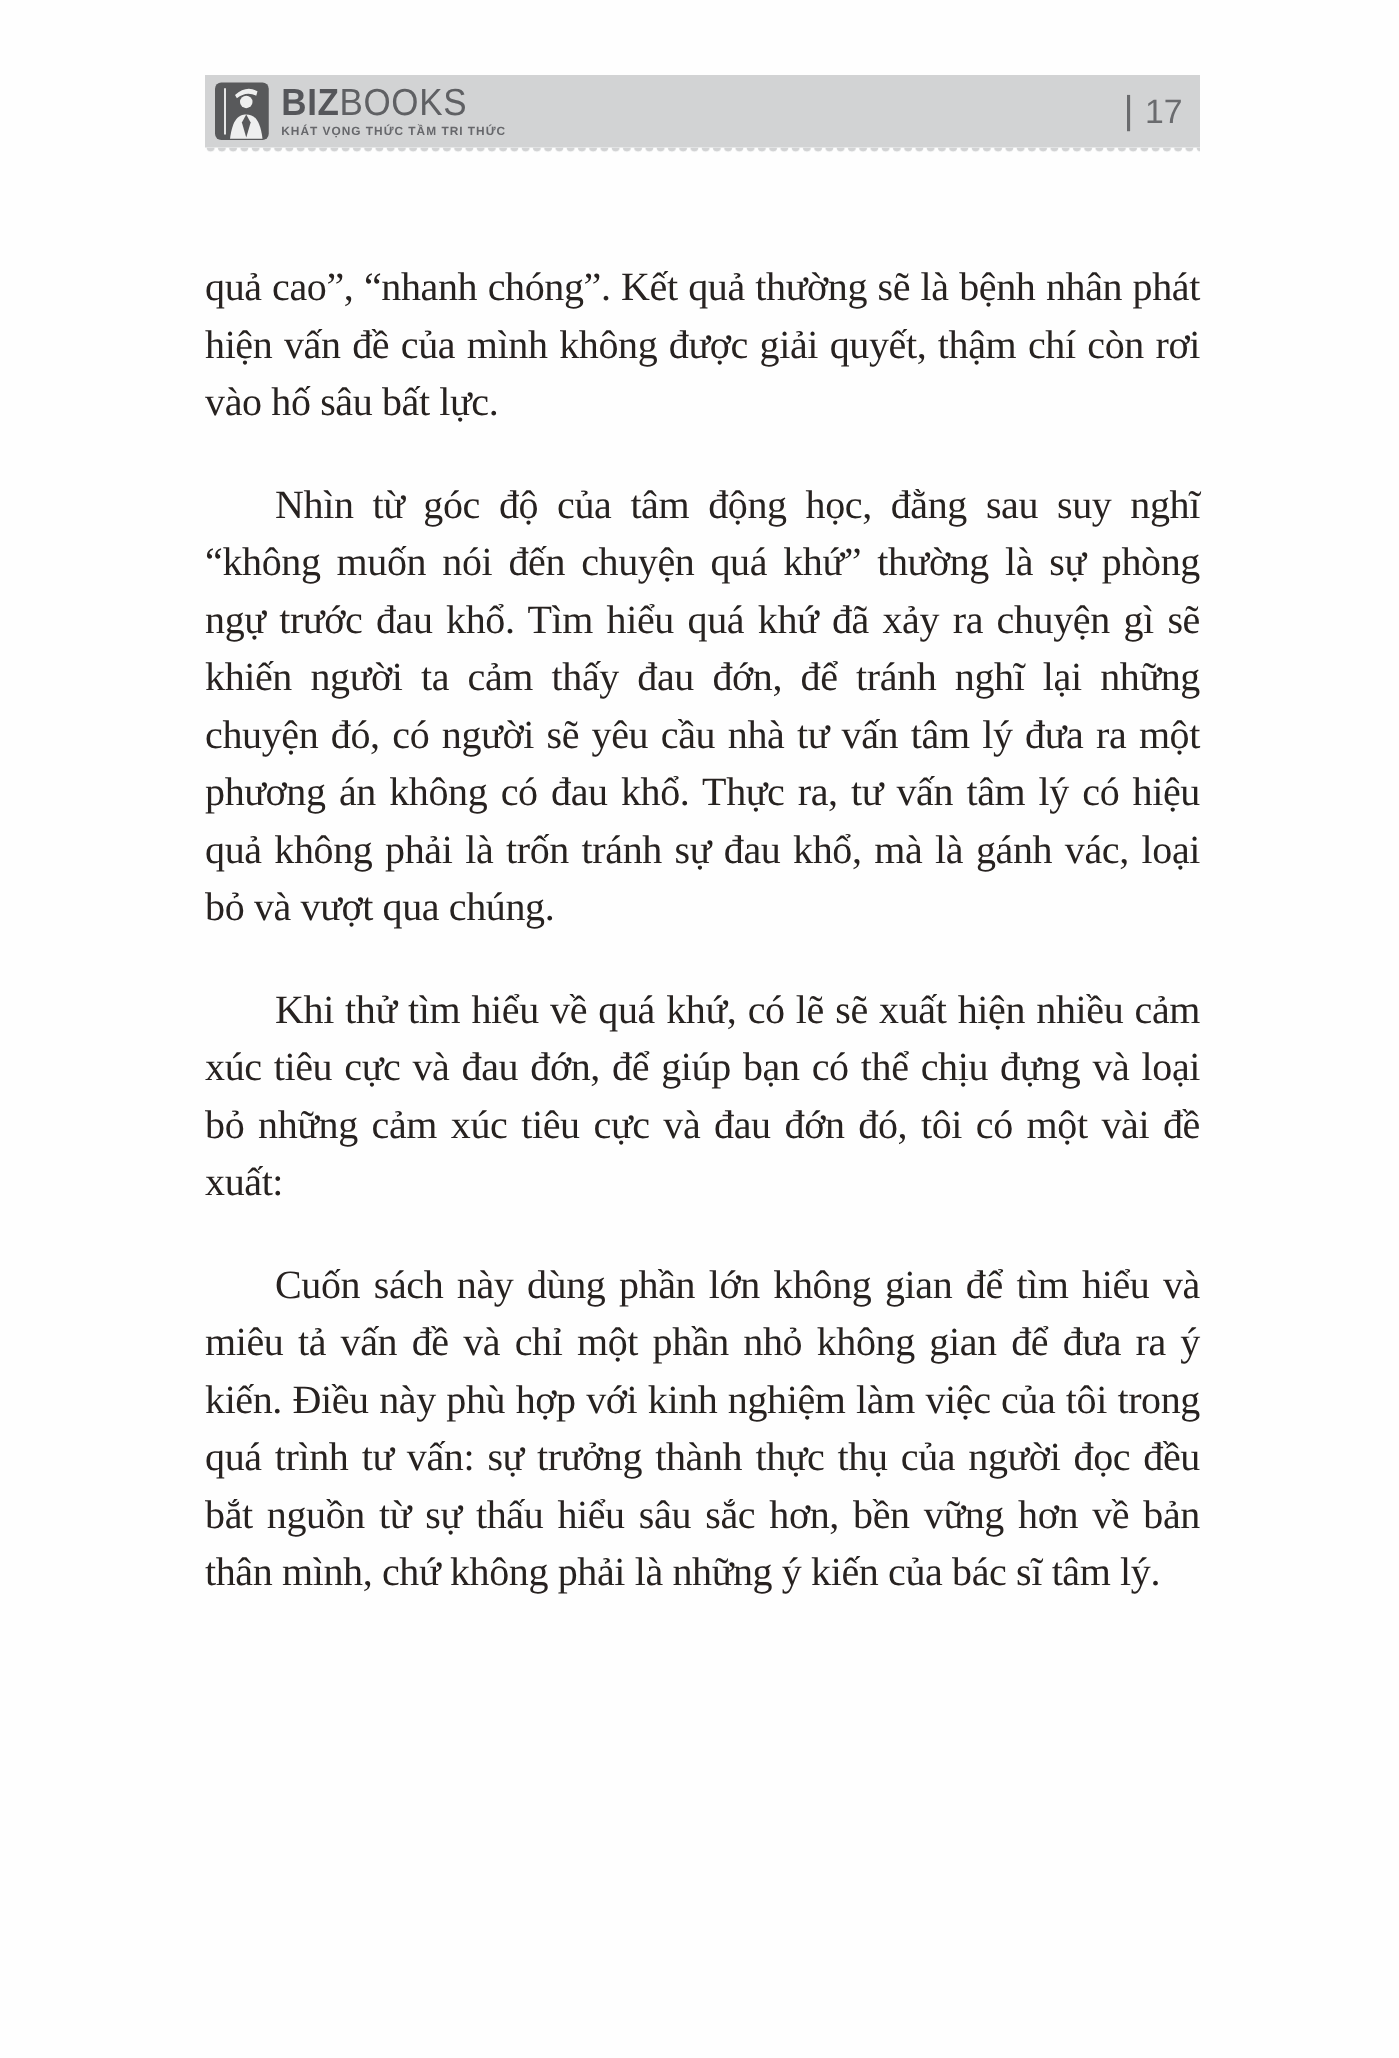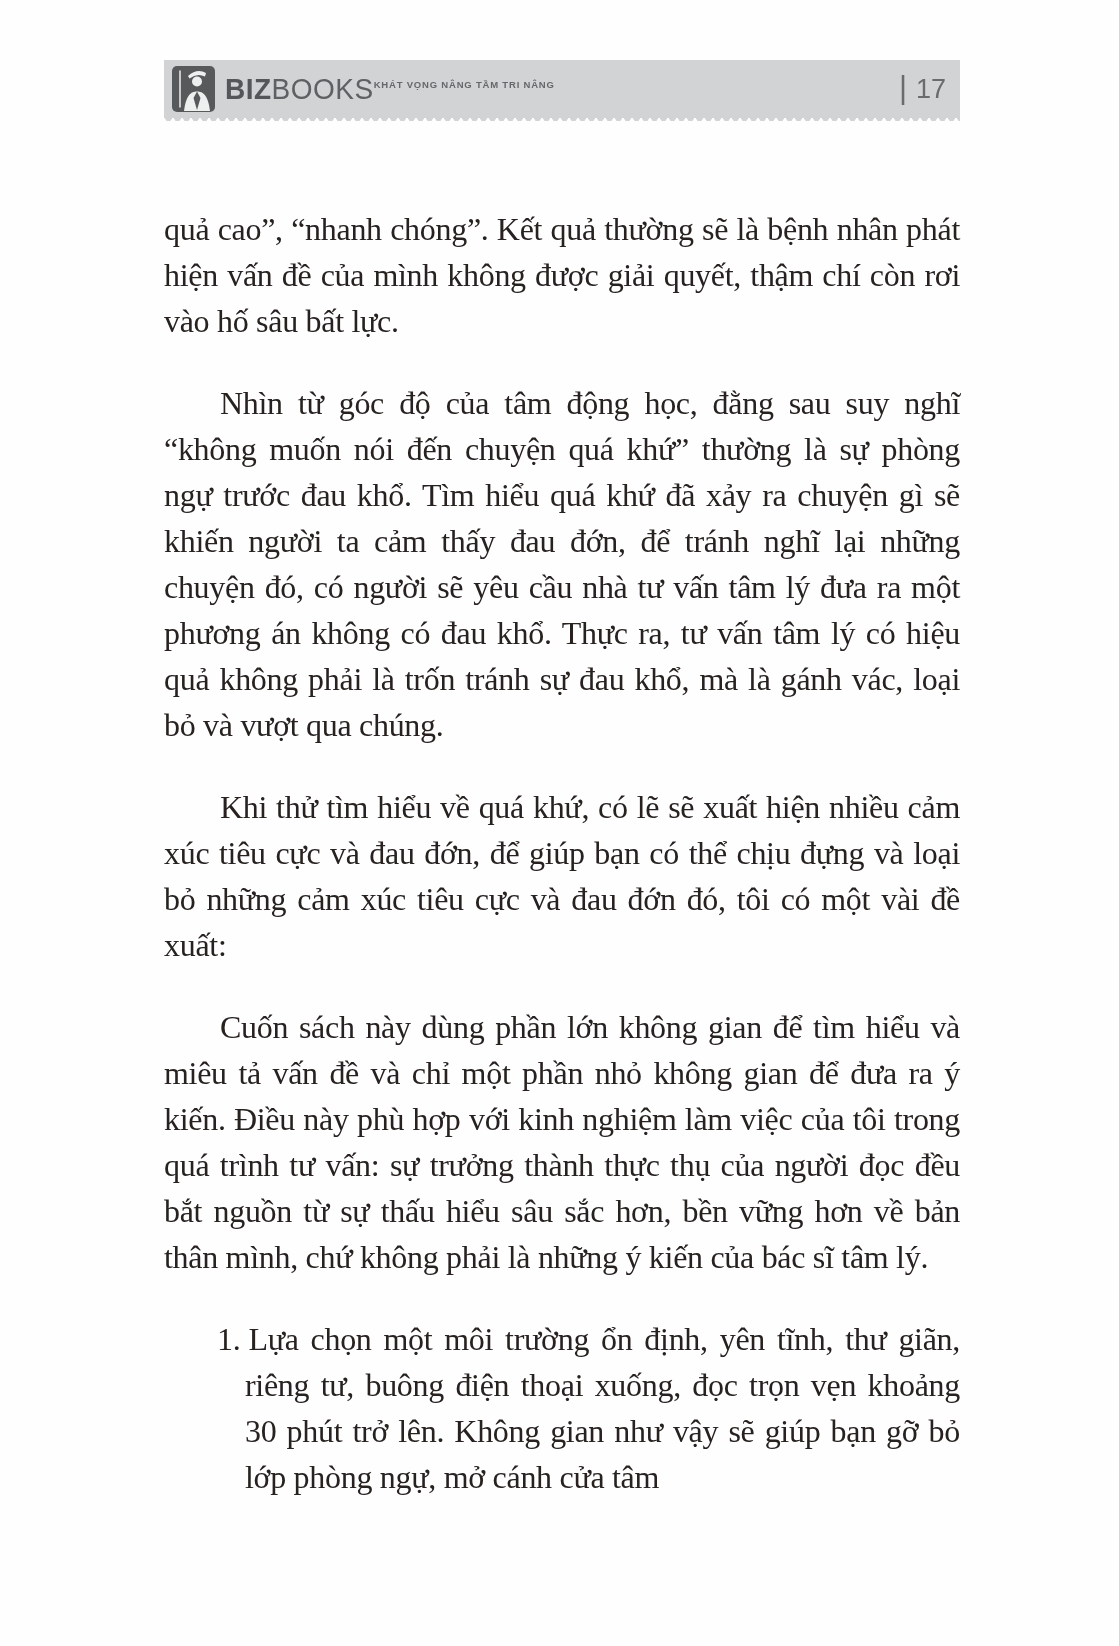--- a/index.html
+++ b/index.html
@@ -34,21 +34,21 @@
     right: 0;
     top: 100%;
     height: 6px;
     background-image: radial-gradient(circle 3.4px at 4.5px 0px, #d2d3d4 3.1px, rgba(0,0,0,0) 3.5px);
     background-size: 9px 6px;
     background-repeat: repeat-x;
   }
 
   .brand { display: flex; align-items: center; gap: 9px; }
   .logo-icon svg { display: block; }
-  .brand-text { display: flex; line-height: 1; }
+  .brand-text { display: flex; flex-direction: column; line-height: 1; }
   .brand-name {
     font-family: "Liberation Sans", "DejaVu Sans", sans-serif;
     font-size: 28px;
     letter-spacing: 0.5px;
     color: #55565a;
     line-height: 1;
     transform: scaleY(1.08);
     transform-origin: left center;
   }
   .brand-name .bold { font-weight: 700; }
@@ -122,32 +122,29 @@
           <path d="M17 11 Q26 3 35 8 L34 11.5 Q26 7.5 18.5 13.5 Z" fill="#ffffff" opacity="0.9"></path>
           <circle cx="26" cy="16.5" r="5" fill="#ffffff" opacity="0.9"></circle>
           <path d="M13 46 C15 30 20 26.5 26 26.5 C32 26.5 37 30 39 46 Z" fill="#ffffff" opacity="0.9"></path>
           <path d="M26 26.5 L22.5 33 L26 45 L29.5 33 Z" fill="#58595b"></path>
         </svg>
       </span>
       <div class="brand-text">
         <div class="brand-name">
           <span class="bold">BIZ</span><span class="light">BOOKS</span>
         </div>
-        <div class="tagline">KHÁT VỌNG NÂNG TẦM TRI NÂNG</div>
+        <div class="tagline">KHÁT VỌNG THỨC TẦM TRI THỨC</div>
       </div>
     </div>
     <div class="pagenum">
       <span class="bar">|</span>
       <span class="num">17</span>
     </div>
   </header>
 
   <main class="content">
     <p class="para no-indent">quả cao”, “nhanh chóng”. Kết quả thường sẽ là bệnh nhân phát hiện vấn đề của mình không được giải quyết, thậm chí còn rơi vào hố sâu bất lực.</p>
     <p class="para">Nhìn từ góc độ của tâm động học, đằng sau suy nghĩ “không muốn nói đến chuyện quá khứ” thường là sự phòng ngự trước đau khổ. Tìm hiểu quá khứ đã xảy ra chuyện gì sẽ khiến người ta cảm thấy đau đớn, để tránh nghĩ lại những chuyện đó, có người sẽ yêu cầu nhà tư vấn tâm lý đưa ra một phương án không có đau khổ. Thực ra, tư vấn tâm lý có hiệu quả không phải là trốn tránh sự đau khổ, mà là gánh vác, loại bỏ và vượt qua chúng.</p>
     <p class="para">Khi thử tìm hiểu về quá khứ, có lẽ sẽ xuất hiện nhiều cảm xúc tiêu cực và đau đớn, để giúp bạn có thể chịu đựng và loại bỏ những cảm xúc tiêu cực và đau đớn đó, tôi có một vài đề xuất:</p>
     <p class="para">Cuốn sách này dùng phần lớn không gian để tìm hiểu và miêu tả vấn đề và chỉ một phần nhỏ không gian để đưa ra ý kiến. Điều này phù hợp với kinh nghiệm làm việc của tôi trong quá trình tư vấn: sự trưởng thành thực thụ của người đọc đều bắt nguồn từ sự thấu hiểu sâu sắc hơn, bền vững hơn về bản thân mình, chứ không phải là những ý kiến của bác sĩ tâm lý.</p>
-    <div class="list-item">
-      <span class="li-num">1.</span><span class="li-text">Lựa chọn một môi trường ổn định, yên tĩnh, thư giãn, riêng tư, buông điện thoại xuống, đọc trọn vẹn khoảng 30 phút trở lên. Không gian như vậy sẽ giúp bạn gỡ bỏ lớp phòng ngự, mở cánh cửa tâm</span>
-    </div>
   </main>
 
 </div>
 
 </body></html>

